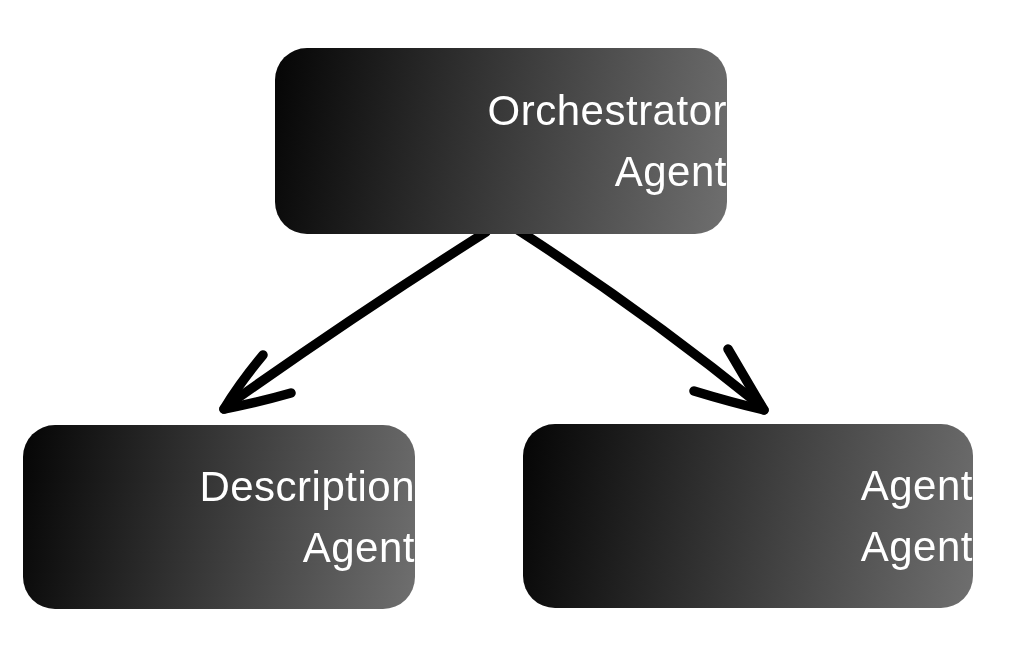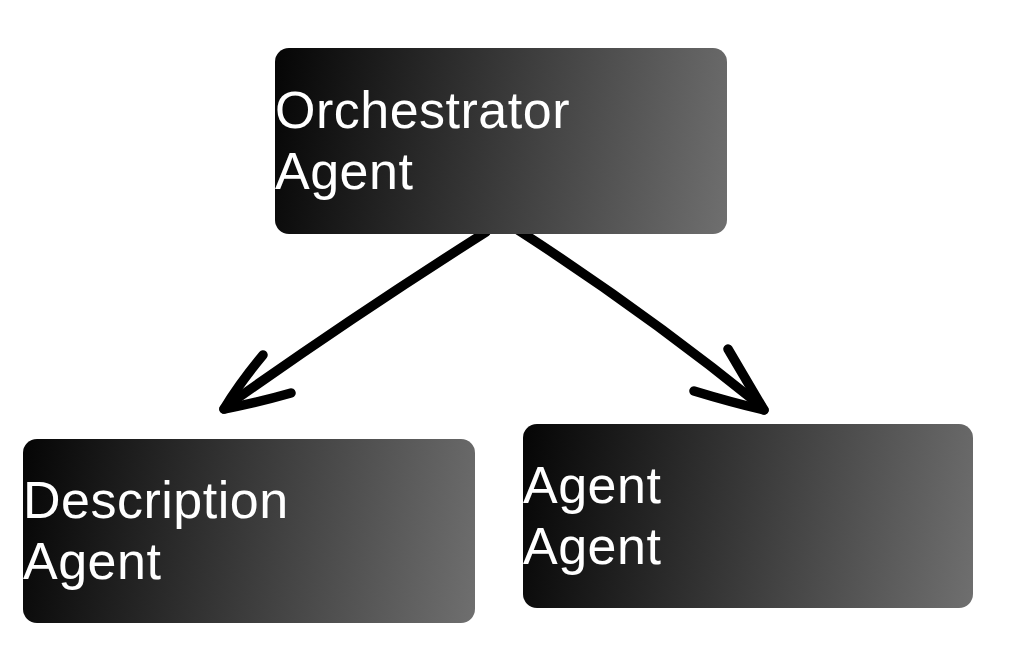--- a/index.html
+++ b/index.html
@@ -30,36 +30,36 @@
   }
   .arrows path{
     fill:none;
     stroke: var(--arrow);
     stroke-width:9.5;
     stroke-linecap:round;
     stroke-linejoin:round;
   }
   .node{
     position:absolute;
-    border-radius:14px;
+    border-radius:32px;
     background: linear-gradient(100deg, var(--node-from) 0%, var(--node-to) 100%);
     display:flex;
     flex-direction:column;
-    align-items:flex-start;
+    align-items:flex-end;
     justify-content:center;
     text-align:center;
     color: var(--node-text);
-    font-size:52px;
+    font-size:42px;
     line-height:61px;
     letter-spacing:0.5px;
     font-weight:400;
   }
   .node span{ display:block; }
   .node-orchestrator{ left:275px; top:48px;  width:452px; height:186px; }
-  .node-description { left:23px;  top:439px; width:452px; height:184px; }
+  .node-description { left:23px;  top:425px; width:392px; height:184px; }
   .node-match       { left:523px; top:424px; width:450px; height:184px; }
 </style>
 </head>
 <body>
 
 <div class="canvas">
 
   <svg class="arrows" viewBox="0 0 1012 648" xmlns="http://www.w3.org/2000/svg">
     <g>
       <path d="M 486 232 Q 352 317 228 405"></path>

